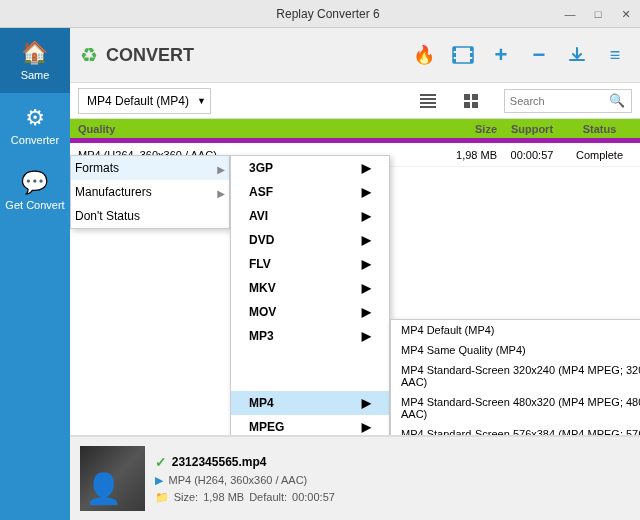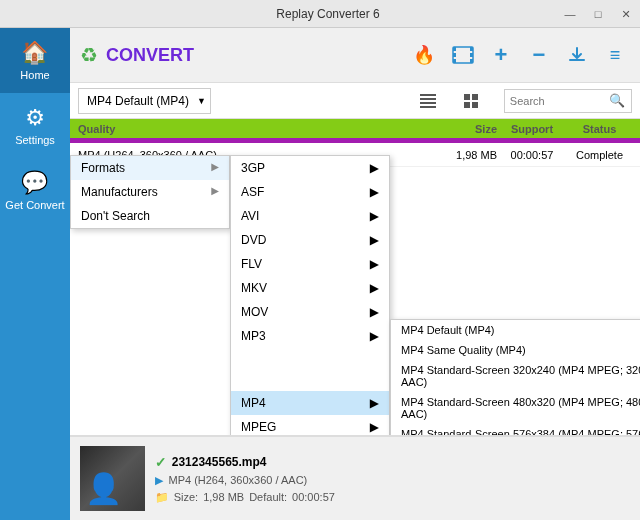--- a/index.html
+++ b/index.html
@@ -82,21 +82,21 @@
       border-bottom: 1px solid #ddd;
     }
     .convert-icon {
       color: #4caf50;
       font-size: 20px;
       margin-right: 8px;
     }
     .header-title {
       font-size: 18px;
       font-weight: bold;
-      color: #6d28d9;
+      color: #404040;
       margin-right: auto;
     }
     .toolbar-icons {
       display: flex;
       align-items: center;
       gap: 8px;
     }
     .toolbar-icon {
       width: 30px;
       height: 30px;
@@ -278,22 +278,22 @@
       left: 0;
       background: white;
       border: 1px solid #ccc;
       box-shadow: 2px 2px 6px rgba(0,0,0,0.2);
       width: 160px;
       font-size: 12px;
       pointer-events: all;
     }
     .menu-item {
       display: flex;
-      align-items: flex-start;
-      padding: 5px 10px;
+      align-items: flex-end;
+      padding: 5px 4px;
       cursor: pointer;
       justify-content: space-between;
     }
     .menu-item:hover, .menu-item.active { background: #e8f4fd; }
     .menu-item .arrow { color: #888; font-size: 10px; }
 
     
     .submenu {
       position: absolute;
       top: 36px;
@@ -301,23 +301,24 @@
       background: white;
       border: 1px solid #ccc;
       box-shadow: 2px 2px 6px rgba(0,0,0,0.2);
       width: 160px;
       font-size: 12px;
       pointer-events: all;
     }
     .submenu-item {
       display: flex;
       align-items: center;
-      padding: 5px 10px;
+      padding: 5px 18px;
       cursor: pointer;
       justify-content: space-between;
+      font-weight: bold;
     }
     .submenu-item.active { background: #c8e6fa; }
 
     
     .mp4-submenu {
       position: absolute;
       top: 200px;
       left: 320px;
       background: white;
       border: 1px solid #ccc;
@@ -341,25 +342,25 @@
     <div class="titlebar-btn">□</div>
     <div class="titlebar-btn close">✕</div>
   </div>
 </div>
 
 <div class="main-layout">
 
   <div class="sidebar">
     <div class="sidebar-item active">
       <span class="icon">🏠</span>
-      <span>Home</span>
+      <span>Same</span>
     </div>
     <div class="sidebar-item">
       <span class="icon">⚙</span>
-      <span>Settings</span>
+      <span>Converter</span>
     </div>
     <div class="sidebar-item">
       <span class="icon">💬</span>
       <span>Get Convert</span>
     </div>
   </div>
 
   <div class="content">
 
     <div class="header-toolbar">
@@ -439,21 +440,21 @@
         <div class="formats-menu">
           <div class="menu-item active">
             <span>Formats</span>
             <span class="arrow">▶</span>
           </div>
           <div class="menu-item">
             <span>Manufacturers</span>
             <span class="arrow">▶</span>
           </div>
           <div class="menu-item">
-            <span>Don't Search</span>
+            <span>Don't Status</span>
           </div>
         </div>
 
         <div class="submenu">
           <div class="submenu-item">
               <span>3GP</span>
               <span class="arrow">▶</span>
             </div>
           <div class="submenu-item">
               <span>ASF</span>

